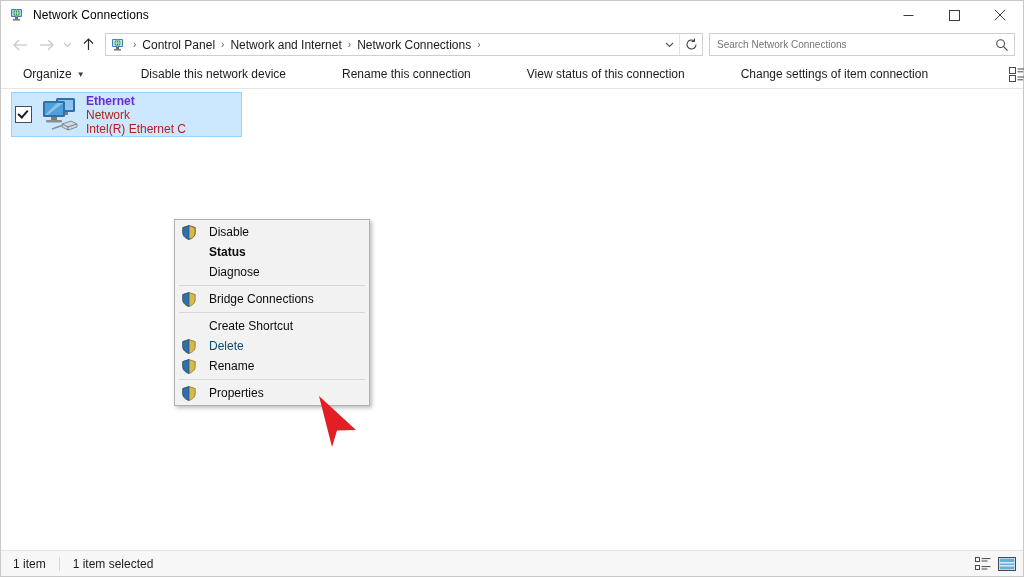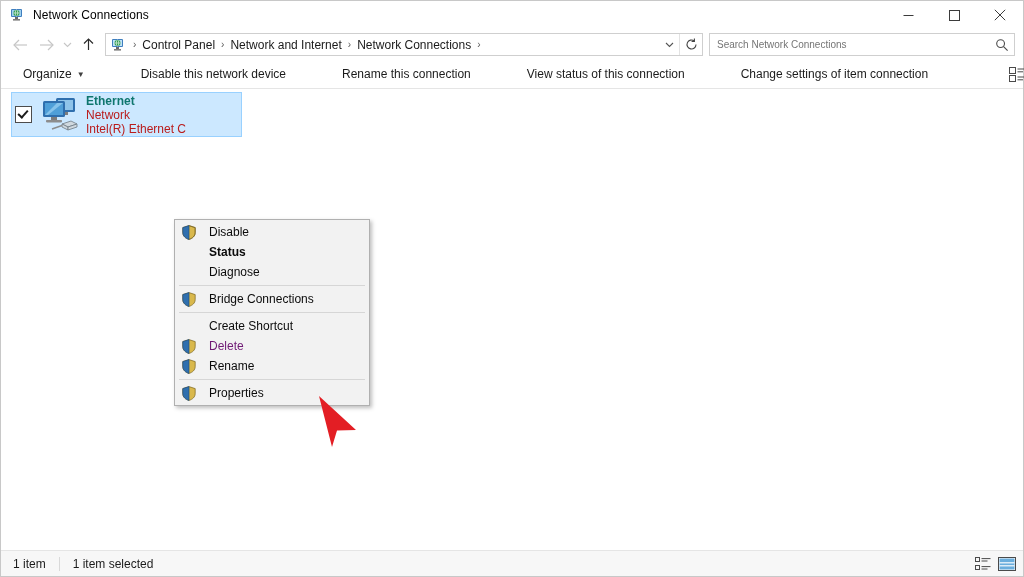--- a/index.html
+++ b/index.html
@@ -261,21 +261,21 @@
   }
   .conn-text {
     display: flex;
     flex-direction: column;
     justify-content: center;
     line-height: 14px;
     overflow: hidden;
   }
   .conn-name {
     font-size: 12px;
-    color: #0f766e;
+    color: #6d28d9;
     font-weight: 700;
   }
   .conn-sub {
     font-size: 12px;
     color: #b91c1c;
     white-space: nowrap;
   }
 
   
   .ctxmenu {
@@ -293,21 +293,21 @@
   }
   .mi {
     height: 20px;
     display: flex;
     align-items: center;
     padding-left: 4px;
     font-size: 12px;
     color: #0b0b0b;
   }
   .mi.bold .mi-label { font-weight: 700; }
-  .mi.disabled .mi-label { color: #701a75; }
+  .mi.disabled .mi-label { color: #0c4a6e; }
   .mi-iconbox {
     width: 20px;
     height: 18px;
     flex: none;
     display: flex;
     align-items: center;
     justify-content: center;
     margin-right: 10px;
   }
   .mi-label { white-space: nowrap; }

